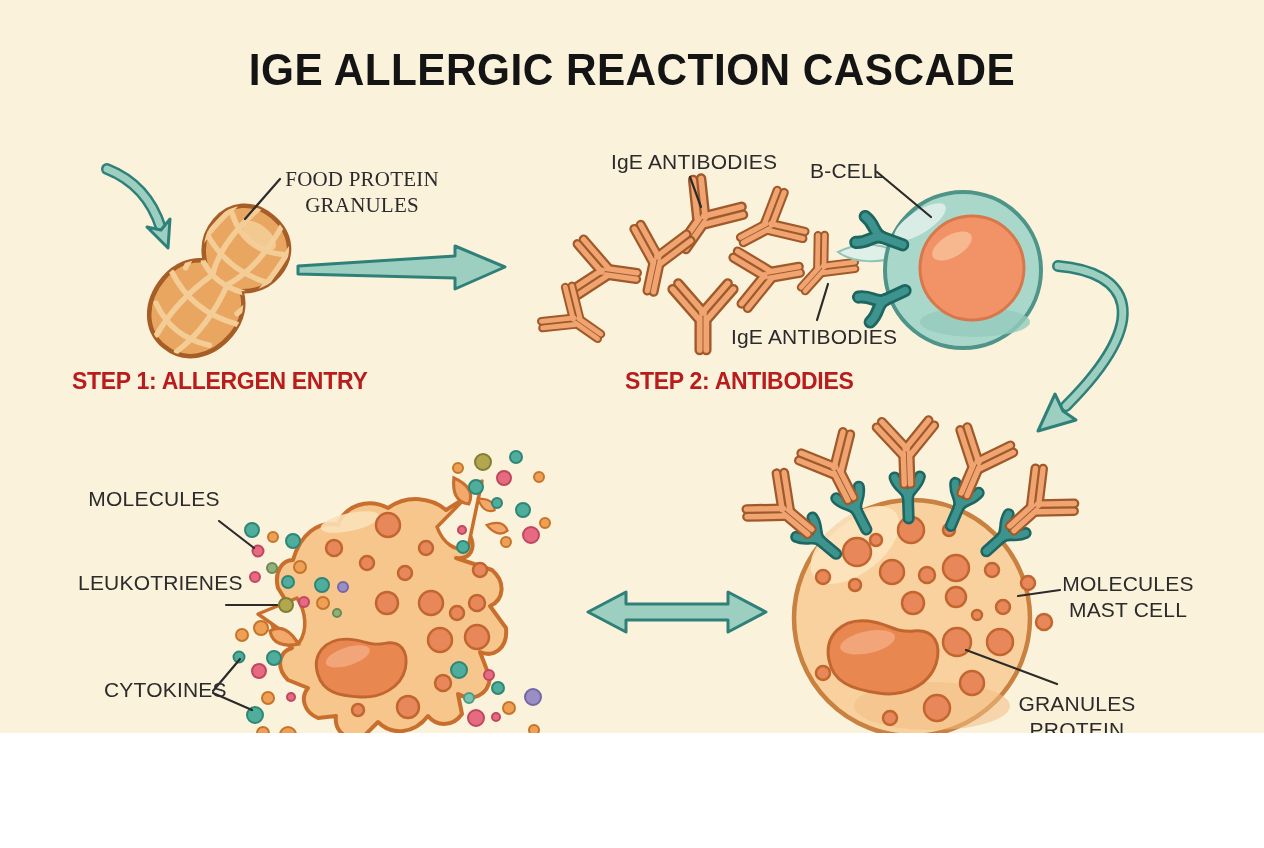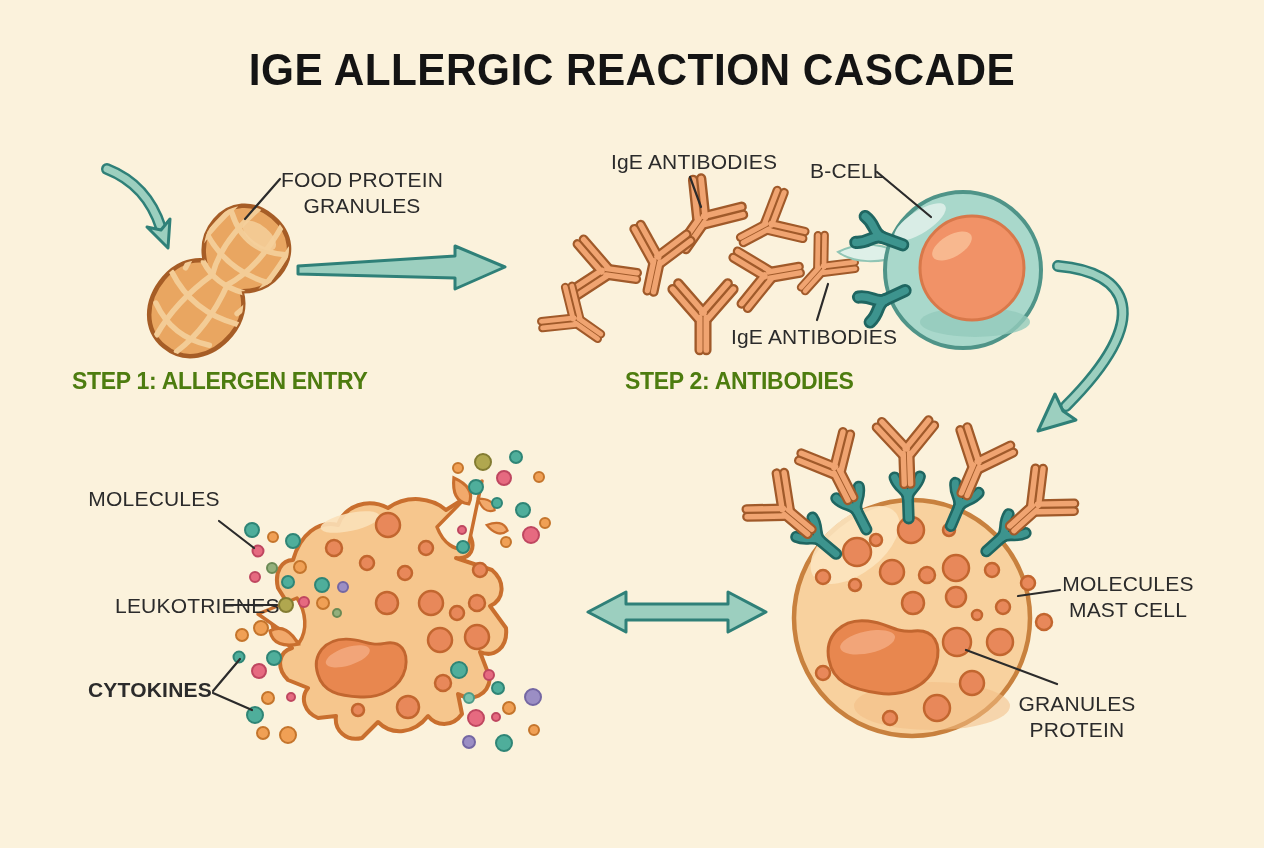--- a/index.html
+++ b/index.html
@@ -1,21 +1,21 @@
 <!DOCTYPE html>
 <html><head>
 <meta charset="utf-8">
 <style>
   html,body{margin:0;padding:0;}
-  .stage{position:relative;width:1264px;height:848px;background:#fbf2dc;
+  .stage{position:relative;width:1264px;height:733px;background:#fbf2dc;
          font-family:"Liberation Sans",sans-serif;overflow:hidden;}
   .stage svg{position:absolute;left:0;top:0;}
   .label{position:absolute;color:#262626;}
   .ann{font-size:21px;line-height:1.22;text-align:center;letter-spacing:.2px;color:#2b2b2b;}
-  .step{font-size:23px;font-weight:bold;letter-spacing:-.3px;color:#4d7c0f;white-space:nowrap;}
+  .step{font-size:23px;font-weight:bold;letter-spacing:-.3px;color:#b91c1c;white-space:nowrap;}
   .title{font-size:45px;font-weight:bold;letter-spacing:.5px;color:#141414;white-space:nowrap;
          transform:translateX(-50%) scaleX(.94);}
   .cx{transform:translateX(-50%);}
   
   .teal{fill:#9ccfbf;stroke:#2f8078;}
   .ldr{stroke:#2b2b2b;stroke-width:2.2;stroke-linecap:round;fill:none;}
   .gran{fill:#e8885a;stroke:#c2662f;stroke-width:2.5;}
   .dt{stroke-width:2;}
   .dot-teal{fill:#4fae9b;stroke:#2f8576;}
   .dot-lteal{fill:#79c2ae;stroke:#4d9a87;}
@@ -280,21 +280,21 @@
     <line class="ldr" x1="966" y1="650" x2="1057" y2="684"></line>
     <line class="ldr" x1="219" y1="521" x2="254" y2="548"></line>
     <line class="ldr" x1="226" y1="605" x2="277" y2="605"></line>
     <line class="ldr" x1="213" y1="691" x2="240" y2="659"></line>
     <line class="ldr" x1="213" y1="693" x2="252" y2="710"></line>
   </g>
 </svg>
 
 <div class="label title" style="left:632px;top:44px;">IGE ALLERGIC REACTION CASCADE</div>
 
-<div class="label ann cx" style="left:362px;top:167px;">
+<div class="label ann cx" style="left:362px;top:167px;font-family:Liberation Serif, serif;">
   <div>FOOD PROTEIN</div>
   <div>GRANULES</div>
 </div>
 
 <div class="label step" style="left:72px;top:368px;">STEP 1: ALLERGEN ENTRY</div>
 
 <div class="label ann cx" style="left:694px;top:149px;">IgE ANTIBODIES</div>
 
 <div class="label ann" style="left:810px;top:158px;">B-CELL</div>
 
@@ -310,17 +310,17 @@
 <div class="label ann cx" style="left:1077px;top:675px;margin-top:16px;">
   <div>GRANULES</div>
   <div>PROTEIN</div>
 </div>
 
 
 <div class="label ann cx" style="left:154px;top:486px;">
   <div>MOLECULES</div>
 </div>
 
-<div class="label ann" style="left:78px;top:593px;margin-left:37px;">LEUKOTRIENES</div>
-
-<div class="label ann" style="left:88px;top:677px;font-weight:bold;">CYTOKINES</div>
+<div class="label ann" style="left:78px;top:570px;">LEUKOTRIENES</div>
+
+<div class="label ann" style="left:104px;top:677px;">CYTOKINES</div>
 
 </div>
 
 </body></html>

